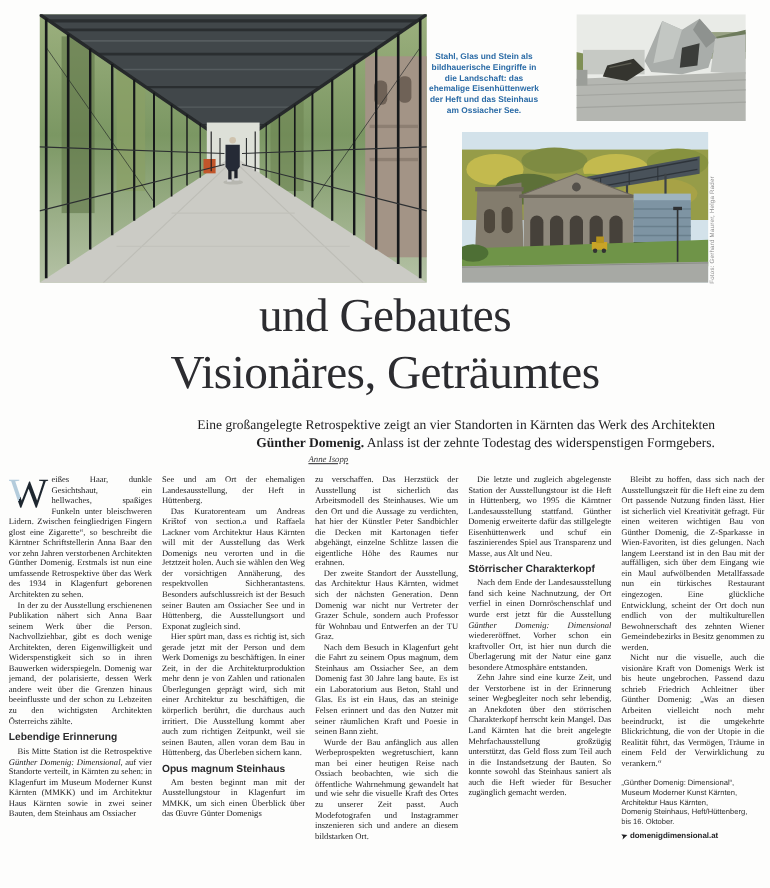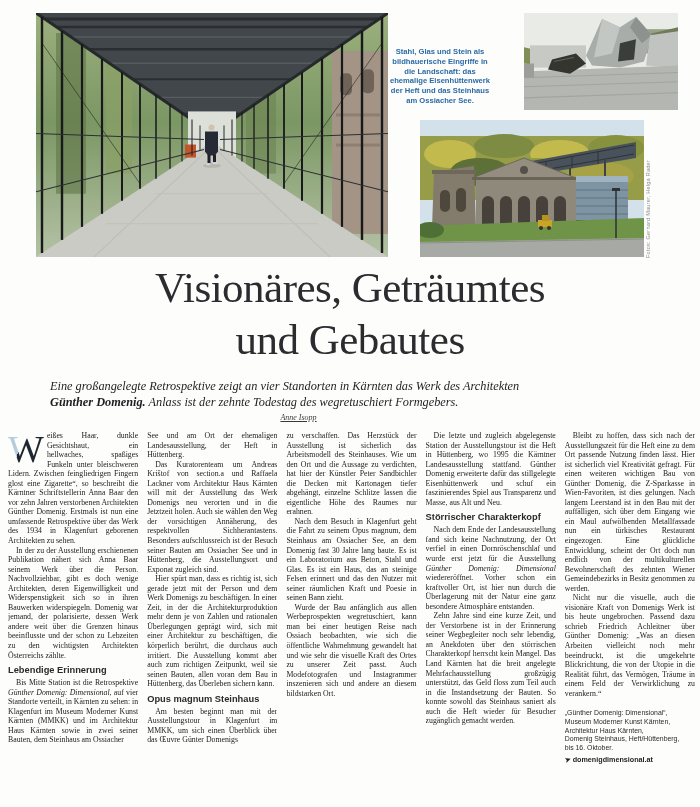--- a/index.html
+++ b/index.html
@@ -14,22 +14,22 @@
   .caption{position:absolute;left:386px;top:47px;width:108px;text-align:center;
            font-family:"Liberation Sans",sans-serif;font-weight:bold;
            font-size:7.6px;line-height:9.8px;color:#2b6ba6;}
   .photo-credit{position:absolute;left:645px;top:160px;height:98px;
                 writing-mode:vertical-rl;transform:rotate(180deg);
                 font-family:"Liberation Sans",sans-serif;font-size:5.6px;
                 color:#8f8f8f;letter-spacing:.2px;white-space:nowrap;}
   h1.headline{position:absolute;left:0;top:262px;width:700px;margin:0;text-align:center;
      font-family:"Liberation Serif",serif;font-weight:400;font-size:43px;
      line-height:52px;letter-spacing:-0.5px;color:#2c2c30;}
-  .standfirst{position:absolute;left:50px;top:379px;width:600px;text-align:left;
-     font-size:12.3px;line-height:15.6px;color:#1e1e20;font-style:italic;}
+  .standfirst{position:absolute;left:50px;top:379px;width:600px;text-align:right;
+     font-size:12.3px;line-height:15.6px;color:#1e1e20;}
   .standfirst b{font-weight:700;}
   .byline{position:absolute;left:0;top:413px;width:597px;text-align:center;
      font-style:italic;font-size:8px;color:#3a3a3c;text-decoration:underline;}
   .columns{position:absolute;left:8px;top:431px;width:687px;height:352px;
      display:flex;gap:9px;}
   .col{flex:1;overflow:hidden;text-align:justify;font-size:7.8px;line-height:9.55px;
      color:#1b1b1d;hyphens:auto;-webkit-hyphens:auto;}
   .col p{margin:0;text-indent:8px;}
   .col p.cont,.col p.drop{text-indent:0;}
   .dropcap{float:left;font-size:38px;line-height:30px;height:35px;
@@ -220,47 +220,48 @@
         <circle cx="129" cy="108" r="2" fill="#333333"></circle>
       </g>
       <line x1="196" y1="70" x2="196" y2="118" stroke="#2f3133" stroke-width="1.5"></line>
       <rect x="192" y="68" width="8" height="3" fill="#2f3133"></rect>
     </svg>
   </figure>
 
   <div class="photo-credit">Fotos: Gerhard Maurer, Helga Rader</div>
 
   <h1 class="headline">
+    <div>und Gebautes</div>
     <div>Visionäres, Geträumtes</div>
-    <div>und Gebautes</div>
   </h1>
 
   <div class="standfirst">
     <span>Eine großangelegte Retrospektive zeigt an vier Standorten in Kärnten das Werk des Architekten</span><br>
-    <b>Günther Domenig.</b><span> Anlass ist der zehnte Todestag des wegretuschiert Formgebers.</span>
+    <b>Günther Domenig.</b><span> Anlass ist der zehnte Todestag des widerspenstigen Formgebers.</span>
   </div>
 
   <div class="byline">Anne Isopp</div>
 
   <div class="columns">
       <div class="col">
         <p class="drop"><span class="dropcap">W</span><span>eißes Haar, dunkle Gesichtshaut, ein hellwaches, spaßiges Funkeln unter bleischweren Lidern. Zwischen feingliedrigen Fingern glost eine Zigarette“, so beschreibt die Kärntner Schriftstellerin Anna Baar den vor zehn Jahren verstorbenen Architekten Günther Domenig. Erstmals ist nun eine umfassende Retrospektive über das Werk des 1934 in Klagenfurt geborenen Architekten zu sehen.</span></p>
         <p class=""><span>In der zu der Ausstellung erschienenen Publikation nähert sich Anna Baar seinem Werk über die Person. Nachvollziehbar, gibt es doch wenige Architekten, deren Eigenwilligkeit und Widerspenstigkeit sich so in ihren Bauwerken widerspiegeln. Domenig war jemand, der polarisierte, dessen Werk andere weit über die Grenzen hinaus beeinflusste und der schon zu Lebzeiten zu den wichtigsten Architekten Österreichs zählte.</span></p>
         <h3 class="bodyhead">Lebendige Erinnerung</h3>
         <p class=""><span>Bis Mitte Station ist die Retrospektive </span><span class="it">Günther Domenig: Dimensional</span><span>, auf vier Standorte verteilt, in Kärnten zu sehen: in Klagenfurt im Museum Moderner Kunst Kärnten (MMKK) und im Architektur Haus Kärnten sowie in zwei seiner Bauten, dem Steinhaus am Ossiacher</span></p>
       </div>
       <div class="col">
         <p class="cont"><span>See und am Ort der ehemaligen Landesausstellung, der Heft in Hüttenberg.</span></p>
         <p class=""><span>Das Kuratorenteam um Andreas Krištof von section.a und Raffaela Lackner vom Architektur Haus Kärnten will mit der Ausstellung das Werk Domenigs neu verorten und in die Jetztzeit holen. Auch sie wählen den Weg der vorsichtigen Annäherung, des respektvollen Sichherantastens. Besonders aufschlussreich ist der Besuch seiner Bauten am Ossiacher See und in Hüttenberg, die Ausstellungsort und Exponat zugleich sind.</span></p>
         <p class=""><span>Hier spürt man, dass es richtig ist, sich gerade jetzt mit der Person und dem Werk Domenigs zu beschäftigen. In einer Zeit, in der die Architekturproduktion mehr denn je von Zahlen und rationalen Überlegungen geprägt wird, sich mit einer Architektur zu beschäftigen, die körperlich berührt, die durchaus auch irritiert. Die Ausstellung kommt aber auch zum richtigen Zeitpunkt, weil sie seinen Bauten, allen voran dem Bau in Hüttenberg, das Überleben sichern kann.</span></p>
         <h3 class="bodyhead">Opus magnum Steinhaus</h3>
         <p class=""><span>Am besten beginnt man mit der Ausstellungstour in Klagenfurt im MMKK, um sich einen Überblick über das Œuvre Günter Domenigs</span></p>
       </div>
       <div class="col">
         <p class="cont"><span>zu verschaffen. Das Herzstück der Ausstellung ist sicherlich das Arbeitsmodell des Steinhauses. Wie um den Ort und die Aussage zu verdichten, hat hier der Künstler Peter Sandbichler die Decken mit Kartonagen tiefer abgehängt, einzelne Schlitze lassen die eigentliche Höhe des Raumes nur erahnen.</span></p>
+        <p class=""><span>Der zweite Standort der Ausstellung, das Architektur Haus Kärnten, widmet sich der nächsten Generation. Denn Domenig war nicht nur Vertreter der Grazer Schule, sondern auch Professor für Wohnbau und Entwerfen an der TU Graz.</span></p>
         <p class=""><span>Nach dem Besuch in Klagenfurt geht die Fahrt zu seinem Opus magnum, dem Steinhaus am Ossiacher See, an dem Domenig fast 30 Jahre lang baute. Es ist ein Laboratorium aus Beton, Stahl und Glas. Es ist ein Haus, das an steinige Felsen erinnert und das den Nutzer mit seiner räumlichen Kraft und Poesie in seinen Bann zieht.</span></p>
         <p class=""><span>Wurde der Bau anfänglich aus allen Werbeprospekten wegretuschiert, kann man bei einer heutigen Reise nach Ossiach beobachten, wie sich die öffentliche Wahrnehmung gewandelt hat und wie sehr die visuelle Kraft des Ortes zu unserer Zeit passt. Auch Modefotografen und Instagrammer inszenieren sich und andere an diesem bildstarken Ort.</span></p>
       </div>
       <div class="col">
         <p class=""><span>Die letzte und zugleich abgelegenste Station der Ausstellungstour ist die Heft in Hüttenberg, wo 1995 die Kärntner Landesausstellung stattfand. Günther Domenig erweiterte dafür das stillgelegte Eisenhüttenwerk und schuf ein faszinierendes Spiel aus Transparenz und Masse, aus Alt und Neu.</span></p>
         <h3 class="bodyhead">Störrischer Charakterkopf</h3>
         <p class=""><span>Nach dem Ende der Landesausstellung fand sich keine Nachnutzung, der Ort verfiel in einen Dornröschenschlaf und wurde erst jetzt für die Ausstellung </span><span class="it">Günther Domenig: Dimensional</span><span> wiedereröffnet. Vorher schon ein kraftvoller Ort, ist hier nun durch die Überlagerung mit der Natur eine ganz besondere Atmosphäre entstanden.</span></p>
         <p class=""><span>Zehn Jahre sind eine kurze Zeit, und der Verstorbene ist in der Erinnerung seiner Wegbegleiter noch sehr lebendig, an Anekdoten über den störrischen Charakterkopf herrscht kein Mangel. Das Land Kärnten hat die breit angelegte Mehrfachausstellung großzügig unterstützt, das Geld floss zum Teil auch in die Instandsetzung der Bauten. So konnte sowohl das Steinhaus saniert als auch die Heft wieder für Besucher zugänglich gemacht werden.</span></p>
       </div>
       <div class="col">

